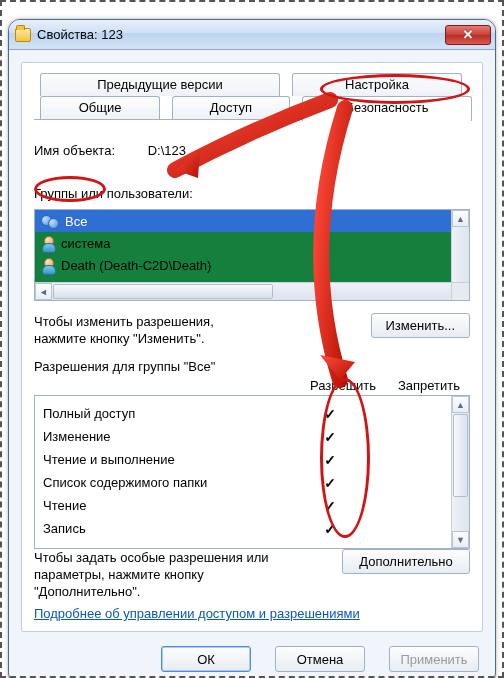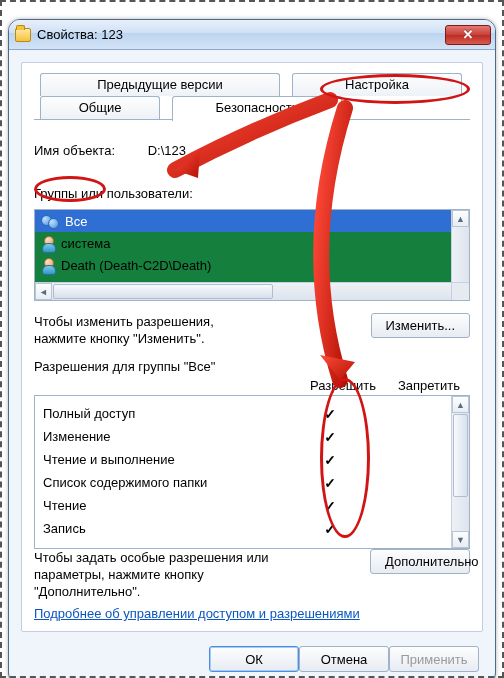--- a/index.html
+++ b/index.html
@@ -73,21 +73,21 @@
   .permbox .pvscroll { position: absolute; right: 0; top: 0; bottom: 0; width: 18px; background: linear-gradient(90deg,#eef1f6,#dde4ee); border-left: 1px solid #c6d1df; display: flex; flex-direction: column; }
   .permbox .pvscroll .arrow { height: 17px; border: 1px solid #b9c5d4; background: linear-gradient(#fdfdfd,#e8edf5); display: flex; align-items: center; justify-content: center; font-size: 9px; color: #5a6c82; cursor: pointer; }
   .permbox .pvscroll .track { flex: 1; position: relative; }
   .permbox .pvscroll .thumb { position: absolute; left: 1px; right: 1px; top: 1px; height: 70%; background: linear-gradient(90deg,#f8fafc,#d7e0ec); border: 1px solid #aebdd0; border-radius: 2px; cursor: pointer; }
 
   .adv-row { display: flex; gap: 10px; align-items: flex-start; }
   .adv-row .txt { flex: 1; line-height: 17px; }
   .link { color: #0b57c2; text-decoration: underline; cursor: pointer; display: inline-block; margin-top: 6px; }
 
   
-  .dialog-buttons { position: absolute; right: 16px; bottom: 12px; display: flex; gap: 0; }
+  .dialog-buttons { position: absolute; right: 16px; bottom: 12px; display: flex; gap: 24px; }
   .dlgbtn { width: 90px; height: 26px; font-size: 13px; background: linear-gradient(#fdfdfd,#e7ecf3); border: 1px solid #9fb2c7; border-radius: 3px; cursor: pointer; }
   .dlgbtn.disabled { color: #9a9a9a; cursor: default; }
   .dlgbtn.default { border: 1px solid #4a8de0; box-shadow: 0 0 0 1px #a5ccf5 inset; }
 
   
   .anno { position: absolute; pointer-events: none; z-index: 900; }
   .oval { border: 3px solid #d11414; border-radius: 50%; }
   .arrow-svg { position: absolute; top: 0; left: 0; width: 100%; height: 100%; pointer-events: none; z-index: 890; }
 
   .check { color: #000; font-weight: bold; }
@@ -105,20 +105,21 @@
       </div>
   </div>
 
   <div class="content">
     <div class="tabs-row top">
       <div class="tab" style="width:240px">Предыдущие версии</div>
       <div class="tab" style="width:170px">Настройка</div>
     </div>
     <div class="tabs-row bottom">
       <div class="tab" style="width:120px">Общие</div>
+      <div class="tab" style="width:118px">Доступ</div>
       <div class="tab active" style="width:170px">Безопасность</div>
     </div>
     <div class="tabline"></div>
 
     <div class="inner">
       <div class="row-obj">
         <span class="lbl">Имя объекта:</span>
         <span>D:\123</span>
       </div>
 
@@ -207,21 +208,21 @@
           <div class="arrow">▼</div>
         </div>
       </div>
 
       <div class="adv-row">
         <div class="txt">
           <div>Чтобы задать особые разрешения или</div>
           <div>параметры, нажмите кнопку</div>
           <div>"Дополнительно".</div>
         </div>
-        <button class="btn" style="width:100px">Дополнительно</button>
+        <button class="btn" style="width:128px">Дополнительно</button>
       </div>
 
       <a class="link">Подробнее об управлении доступом и разрешениями</a>
     </div>
   </div>
 
   <div class="dialog-buttons">
     <button class="dlgbtn default">ОК</button>
     <button class="dlgbtn">Отмена</button>
     <button class="dlgbtn disabled">Применить</button>

